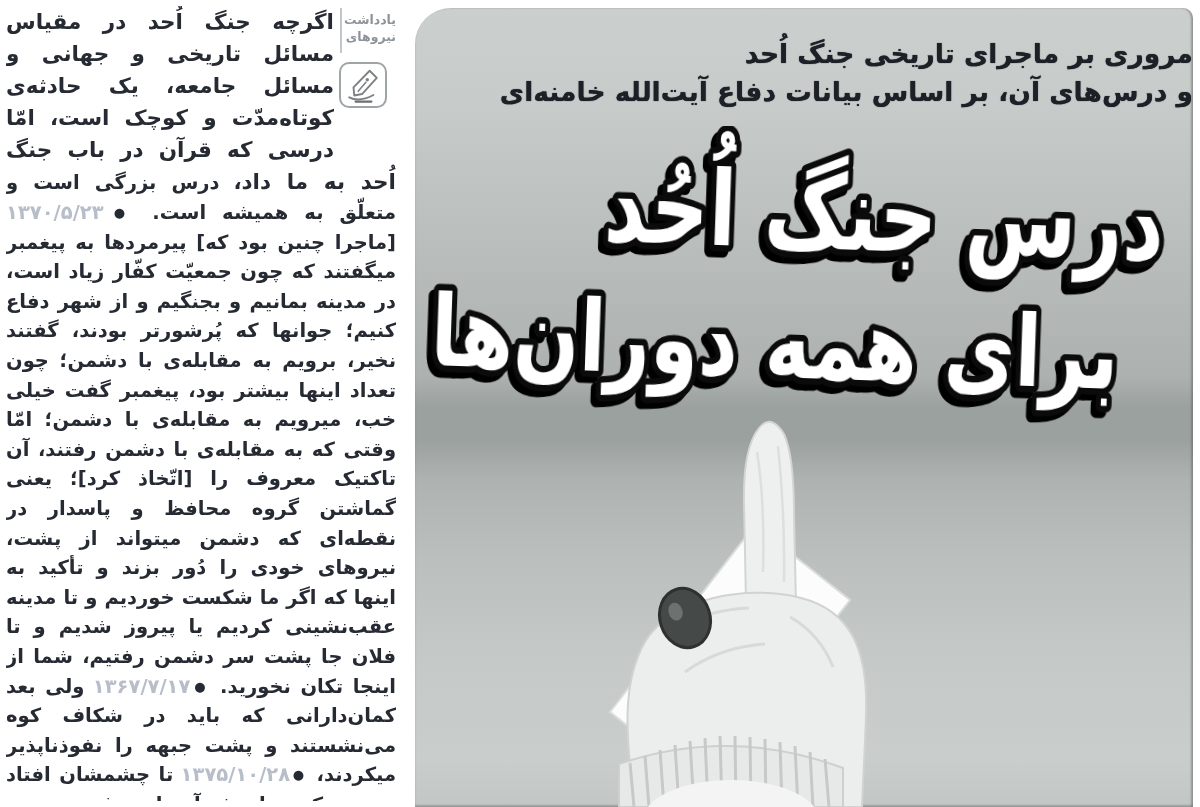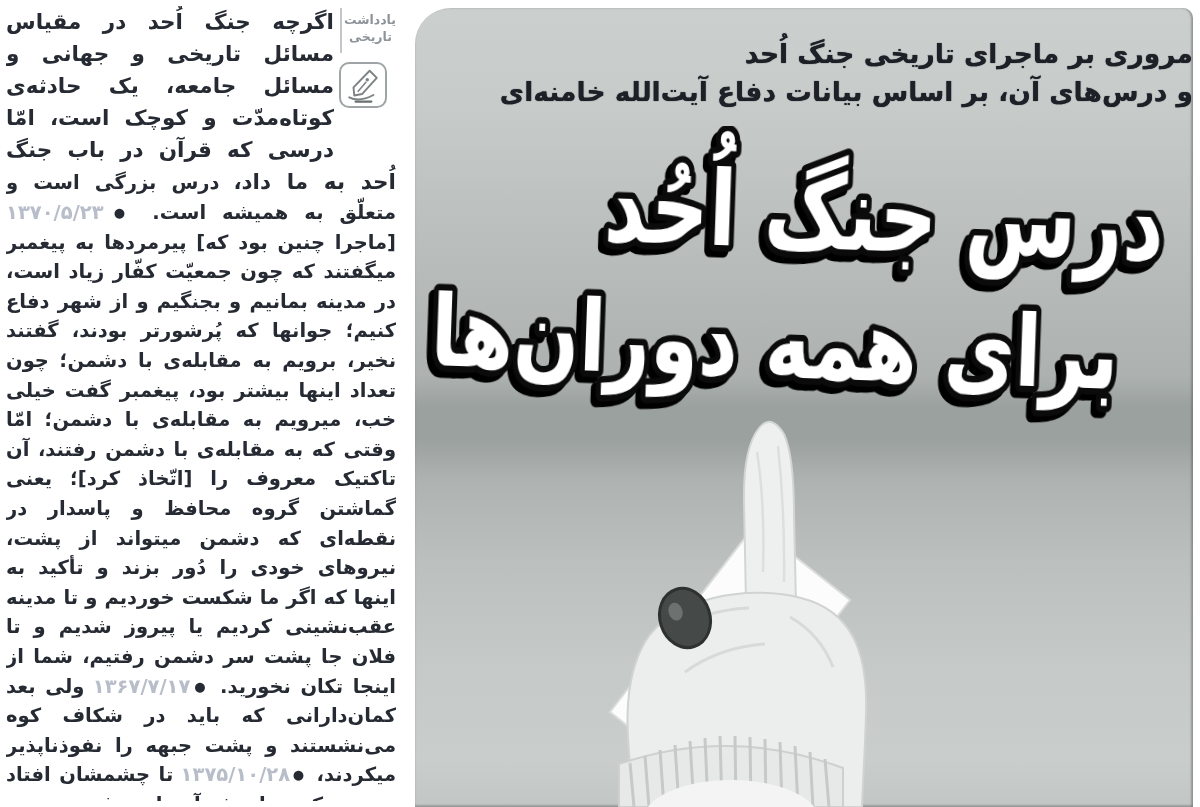--- a/index.html
+++ b/index.html
@@ -62,21 +62,21 @@
   .hand-svg{position:absolute;left:120px;top:374px;width:425px;height:425px;}
 </style>
 </head>
 <body>
 
 <div class="column">
 
   <div class="kicker-float">
     <div class="kicker-label">
       <span>یادداشت</span><br>
-      <span>تاریخی</span>
+      <span>نیروهای</span>
     </div>
     <div class="pen-box">
       <svg width="38" height="38" viewBox="0 0 40 40" aria-hidden="true">
         <path d="M27 5 L34.5 12.5 L19 29.5 L10.8 31 L10 22.5 Z" fill="#ffffff" stroke="#7c8284" stroke-width="2" stroke-linejoin="round"></path>
         <line x1="14.5" y1="27" x2="23.5" y2="16.5" stroke="#7c8284" stroke-width="1.6"></line>
         <circle cx="24.5" cy="14.5" r="1.8" fill="#7c8284"></circle>
         <path d="M5.5 33 Q 16 38.5 31 30.5" stroke="#7c8284" stroke-width="2" fill="none" stroke-linecap="round"></path>
         <rect x="11" y="36.2" width="19" height="2.4" rx="1.2" fill="#6a6f71"></rect>
       </svg>
     </div>

